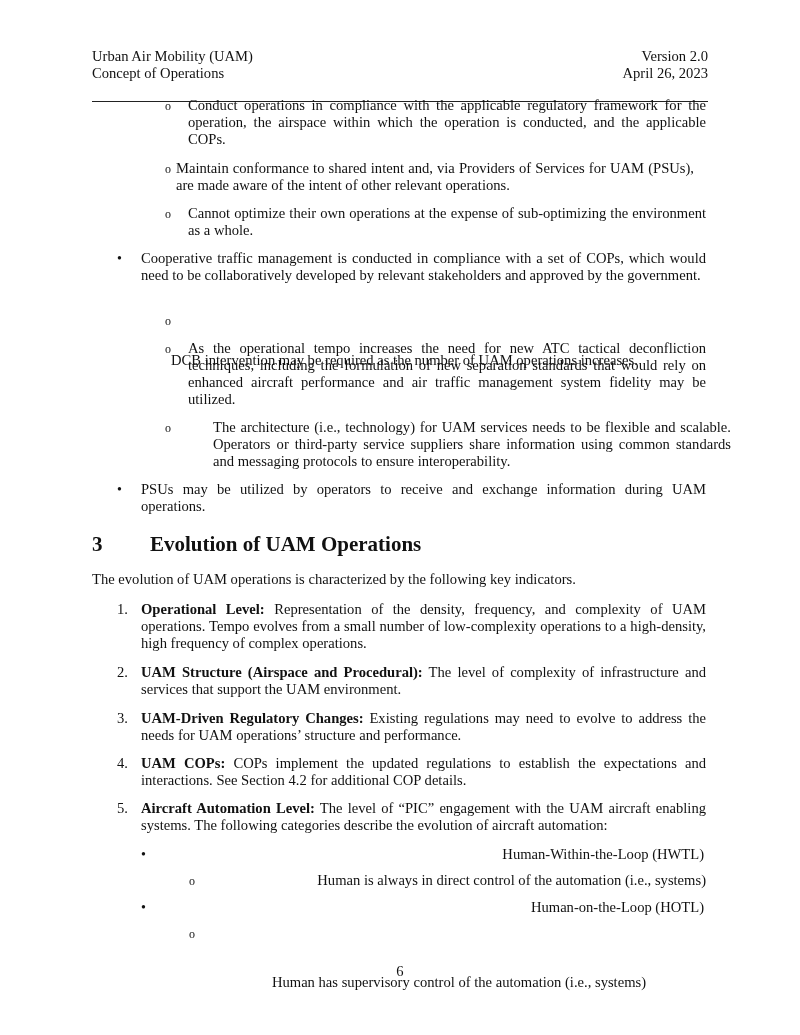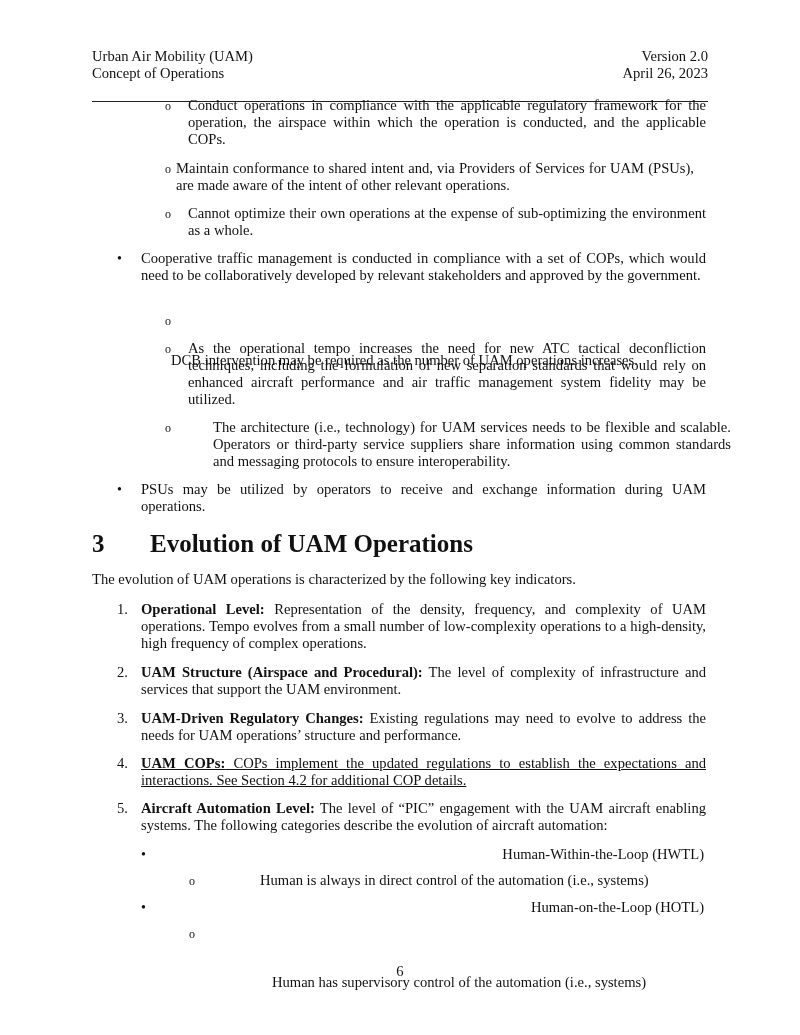--- a/index.html
+++ b/index.html
@@ -4,21 +4,21 @@
 <style>
   html, body { margin: 0; padding: 0; background: #ffffff; }
   body { width: 800px; height: 1035px; position: relative; overflow: hidden;
          font-family: "Liberation Serif", serif; color: #111111; font-size: 14.6px; line-height: 17px; }
   .header { position: absolute; left: 92px; top: 48px; width: 616px; border-bottom: 1px solid #222; padding-bottom: 19px; }
   .header .row { display: flex; justify-content: space-between; line-height: 17px; font-size: 14.6px; }
   .block { position: absolute; text-align: justify; }
   .mark { position: absolute; }
   .circ { font-size: 12px; }
   .dot { font-size: 14px; }
-  .heading { position: absolute; left: 92px; top: 532px; font-weight: bold; font-size: 25px; line-height: 24px; }
+  .heading { position: absolute; left: 92px; top: 532px; font-weight: bold; font-size: 21px; line-height: 24px; }
   .heading .num { display: inline-block; width: 58px; }
   b { font-weight: bold; }
   .pagenum { position: absolute; left: 0; width: 800px; top: 963px; text-align: center; }
 </style>
 </head>
 <body>
 
 <div class="header">
   <div class="row">
     <span>Urban Air Mobility (UAM)</span>
@@ -63,30 +63,30 @@
 <span class="mark" style="left:117px;top:601px;">1.</span>
 <div class="block" style="left:141px;top:601px;width:565px;"><b>Operational Level:</b><span> Representation of the density, frequency, and complexity of UAM operations. Tempo evolves from a small number of low-complexity operations to a high-density, high frequency of complex operations.</span></div>
 
 <span class="mark" style="left:117px;top:664px;">2.</span>
 <div class="block" style="left:141px;top:664px;width:565px;"><b>UAM Structure (Airspace and Procedural):</b><span> The level of complexity of infrastructure and services that support the UAM environment.</span></div>
 
 <span class="mark" style="left:117px;top:710px;">3.</span>
 <div class="block" style="left:141px;top:710px;width:565px;"><b>UAM-Driven Regulatory Changes:</b><span> Existing regulations may need to evolve to address the needs for UAM operations’ structure and performance.</span></div>
 
 <span class="mark" style="left:117px;top:755px;">4.</span>
-<div class="block" style="left:141px;top:755px;width:565px;text-decoration:underline;"><b>UAM COPs:</b><span> COPs implement the updated regulations to establish the expectations and interactions. See Section 4.2 for additional COP details.</span></div>
+<div class="block" style="left:141px;top:755px;width:565px;"><b>UAM COPs:</b><span> COPs implement the updated regulations to establish the expectations and interactions. See Section 4.2 for additional COP details.</span></div>
 
 <span class="mark" style="left:117px;top:800px;">5.</span>
 <div class="block" style="left:141px;top:800px;width:565px;"><b>Aircraft Automation Level:</b><span> The level of “PIC” engagement with the UAM aircraft enabling systems. The following categories describe the evolution of aircraft automation:</span></div>
 
 <span class="mark dot" style="left:141px;top:846px;">•</span>
 <div class="block" style="left:164px;top:846px;width:540px;text-align:right;">Human-Within-the-Loop (HWTL)</div>
 
 <span class="mark circ" style="left:189px;top:873px;">o</span>
-<div class="block" style="left:212px;top:872px;width:494px;text-align:left;margin-left:48px;">Human is always in direct control of the automation (i.e., systems)</div>
+<div class="block" style="left:212px;top:872px;width:494px;text-align:right;">Human is always in direct control of the automation (i.e., systems)</div>
 
 <span class="mark dot" style="left:141px;top:899px;">•</span>
 <div class="block" style="left:164px;top:899px;width:540px;text-align:right;">Human-on-the-Loop (HOTL)</div>
 
 <span class="mark circ" style="left:189px;top:926px;">o</span>
 <div class="block" style="left:212px;top:974px;width:494px;text-align:center;">Human has supervisory control of the automation (i.e., systems)</div>
 
 <div class="pagenum">6</div>
 
 </body></html>

